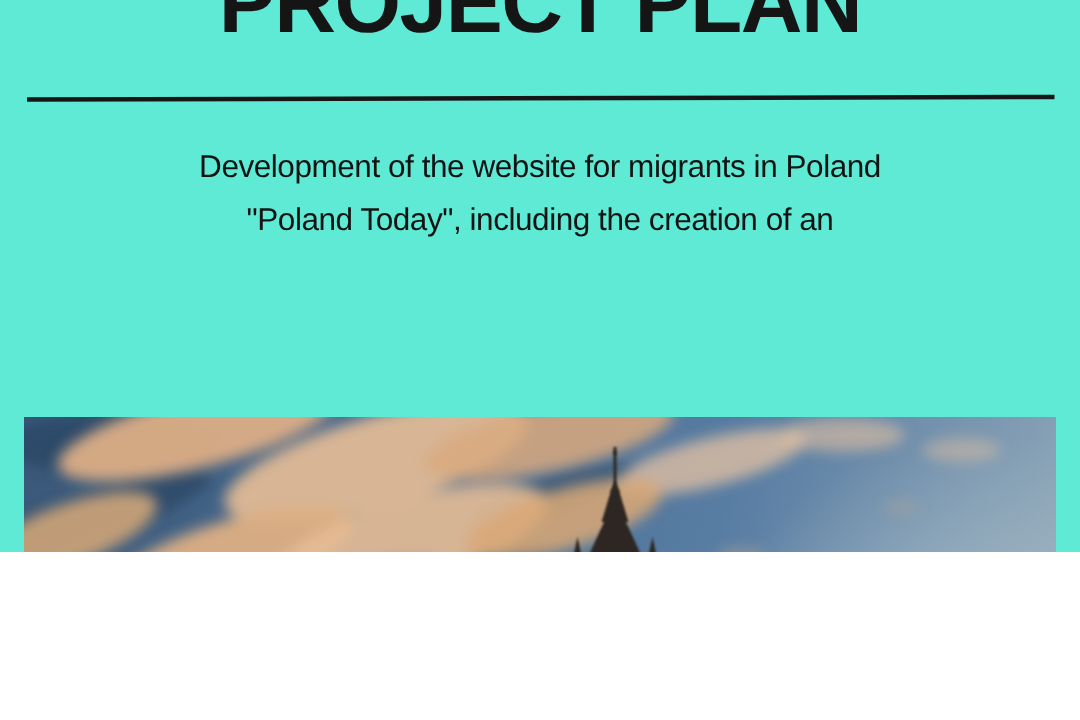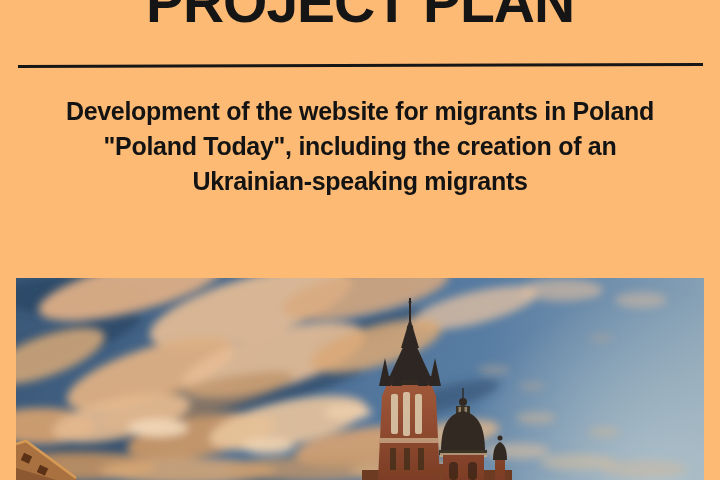--- a/index.html
+++ b/index.html
@@ -1,52 +1,51 @@
 <!DOCTYPE html>
 <html><head>
 <meta charset="utf-8">
 <style>
   html,body{margin:0;padding:0;background:#ffffff;}
   .page{
-    position:relative;width:720px;height:480px;background:#fdba74;
+    position:relative;width:720px;height:368px;background:#5eead4;
     overflow:hidden;font-family:"Liberation Sans",sans-serif;color:#131313;
   }
   .title{
     position:absolute;top:-26px;left:0;width:720px;margin:0;
     text-align:center;font-weight:bold;font-size:57px;line-height:57px;
     letter-spacing:-1px;color:#151515;white-space:nowrap;
   }
   .divider{
     position:absolute;left:18px;top:64px;width:685px;height:3px;
     background:#161616;transform:rotate(-0.15deg);
   }
   .desc{
     position:absolute;top:94px;left:18px;width:684px;margin:0;
-    text-align:center;font-weight:bold;font-size:25px;line-height:35px;
+    text-align:center;font-weight:normal;font-size:21px;line-height:35px;
     letter-spacing:-0.3px;color:#131313;
   }
   .photo{
     position:absolute;left:16px;top:278px;width:688px;height:202px;
     margin:0;overflow:hidden;background:#4a6c92;
   }
   .photo svg{display:block;}
 </style>
 </head>
 <body>
 
 <div class="page">
 
   <h1 class="title">PROJECT PLAN</h1>
 
   <div class="divider"></div>
 
   <div class="desc">
     <div>Development of the website for migrants in Poland</div>
     <div>"Poland Today", including the creation of an</div>
-    <div>Ukrainian-speaking migrants</div>
   </div>
 
   <figure class="photo" role="img" aria-label="St. Mary's Basilica towers in Krakow, Poland, rising into a blue sky filled with orange sunset-lit clouds">
     <svg width="688" height="202" viewBox="0 0 688 202" xmlns="http://www.w3.org/2000/svg">
       <defs>
         <linearGradient id="sky" x1="0" y1="0" x2="688" y2="202" gradientUnits="userSpaceOnUse">
           <stop offset="0" stop-color="#3a5878"></stop>
           <stop offset="0.35" stop-color="#4a6c92"></stop>
           <stop offset="0.65" stop-color="#587da3"></stop>
           <stop offset="1" stop-color="#93aaba"></stop>

